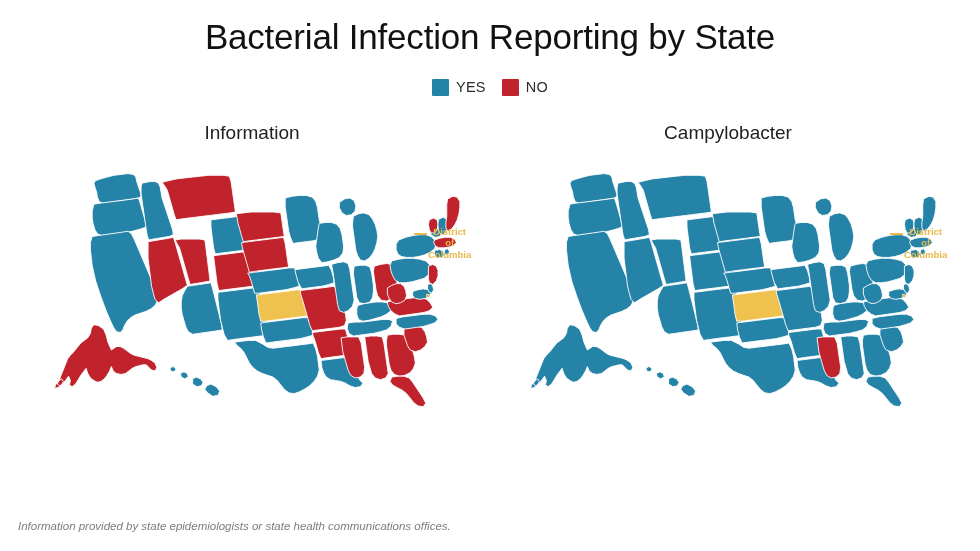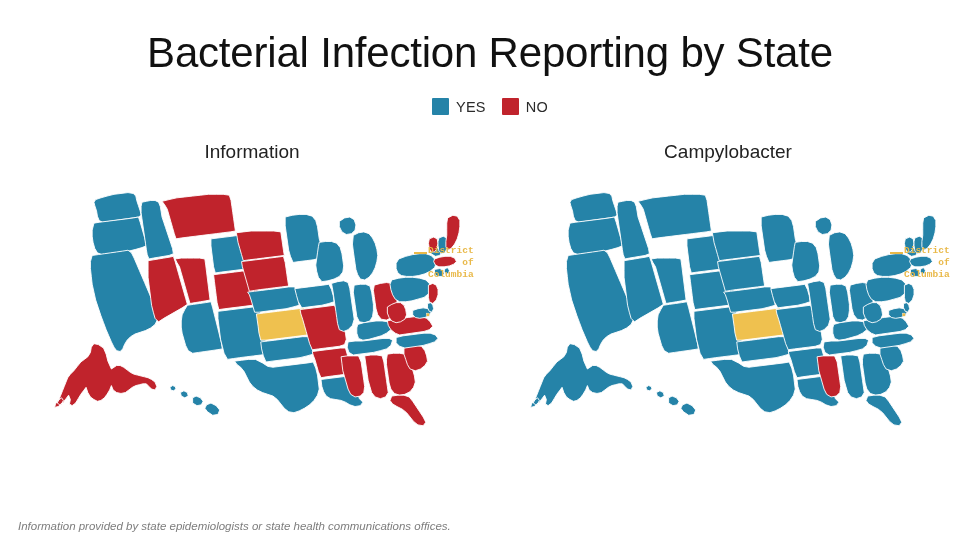--- a/index.html
+++ b/index.html
@@ -10,26 +10,26 @@
   body {
     width: 980px;
     height: 551px;
     font-family: "Liberation Sans", sans-serif;
     color: #1a1a1a;
     overflow: hidden;
     position: relative;
   }
   #page-title {
     text-align: center;
-    font-size: 42px;
+    font-size: 35px;
     font-weight: 400;
     letter-spacing: -0.2px;
     color: #111111;
     margin: 0;
-    padding-top: 30px;
+    padding-top: 18px;
     line-height: 1.1;
   }
   #legend {
     margin-top: 22px;
     text-align: center;
   }
   #legend-question {
     font-size: 13.5px;
     font-weight: bold;
     color: #2b2b2b;
@@ -37,21 +37,21 @@
   }
   #legend-items {
     margin-top: 9px;
     display: flex;
     justify-content: center;
     align-items: center;
     gap: 16px;
   }
   .legend-item {
     display: flex;
-    align-items: flex-end;
+    align-items: center;
     gap: 7px;
   }
   .legend-swatch {
     width: 17px;
     height: 17px;
     display: block;
     border-radius: 1px;
   }
   .legend-label {
     font-size: 14.5px;
@@ -86,23 +86,22 @@
     stroke-width: 0.9;
     stroke-linejoin: round;
     vector-effect: non-scaling-stroke;
   }
   .dc-label {
     position: absolute;
     font-size: 9.5px;
     font-weight: bold;
     line-height: 1.25;
     color: #e9b949;
-    text-align: right;
+    text-align: center;
     pointer-events: none;
-    font-family: Liberation Mono, monospace;
   }
   .dc-leader {
     position: absolute;
     width: 13px;
     height: 2px;
     background: #e9b949;
   }
   #footer {
     position: absolute;
     left: 18px;

